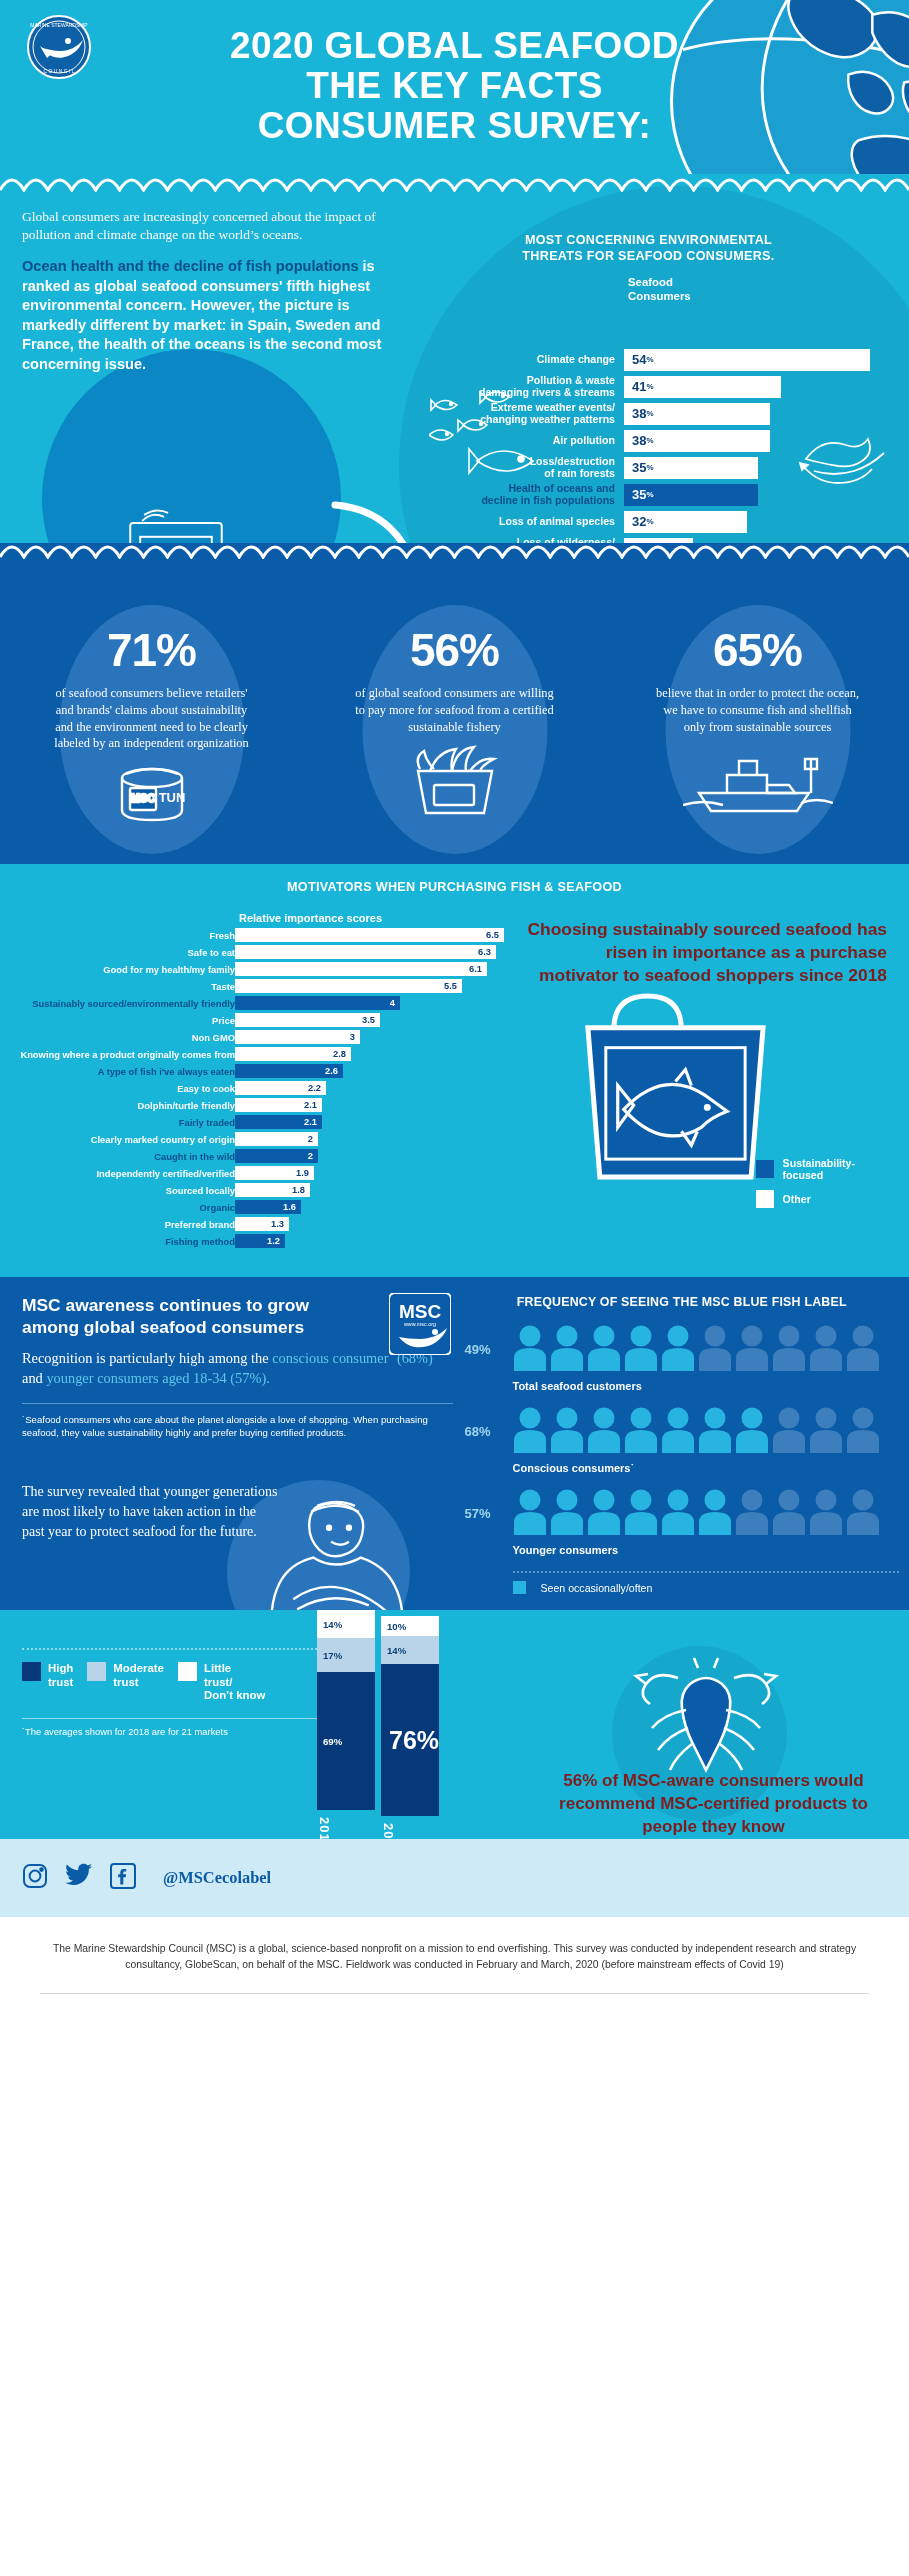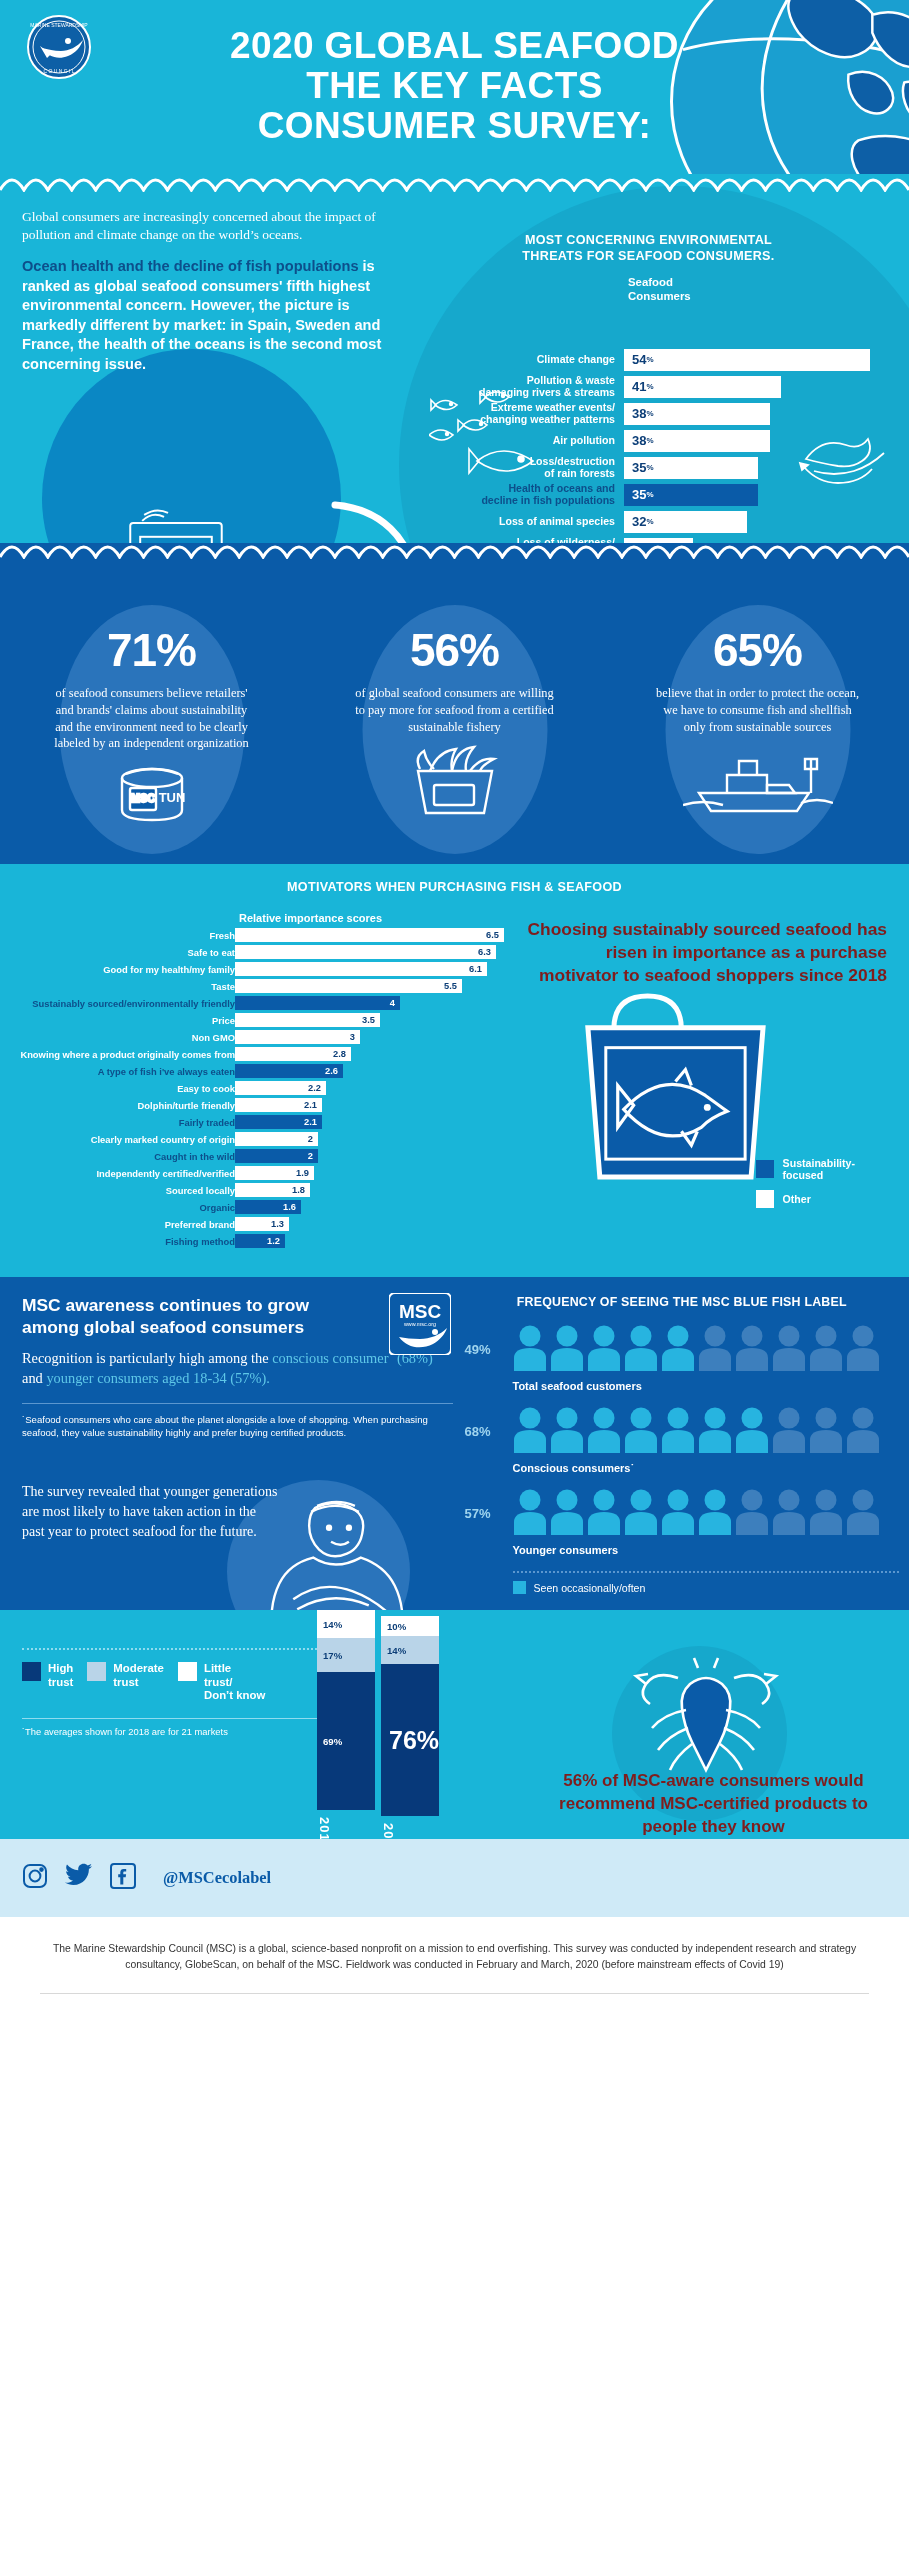--- a/index.html
+++ b/index.html
@@ -164,21 +164,21 @@
     letter-spacing:0.2px; text-align:center; margin-bottom:16px;
   }
   .pp-group { margin-bottom:15px; position:relative; padding-left:48px; }
   .pp-pct {
     position:absolute; left:0; top:17px; color:#9fd4ee;
     font-weight:bold; font-size:13px;
   }
   .pp-icons { display:flex; gap:3px; }
   .pp-caption { color:#fff; font-weight:bold; font-size:11px; margin-top:5px; }
   .dotted { border-top:2px dotted #5b97cf; margin:4px 0 8px 48px; }
-  .pp-legend { display:flex; align-items:center; margin-left:48px; }
+  .pp-legend { display:flex; align-items:center; margin-left:48px;gap:7px; }
   .pp-legend .sw { width:13px; height:13px; background:#27b4e0; margin-right:8px; }
   .pp-legend span { color:#fff; font-size:10.6px; }
 
   
   .sec-trust { position:relative; background:#19b5d8; padding:22px 0 0; overflow:hidden; display:flex; }
   .trust-left { width:538px; padding-left:22px; position:relative; }
   .trust-head {
     color:#fff; font-weight:bold; font-size:17.4px; line-height:1.26; width:299px;
   }
   .trust-head .hl { color:#0d4f8b; }

